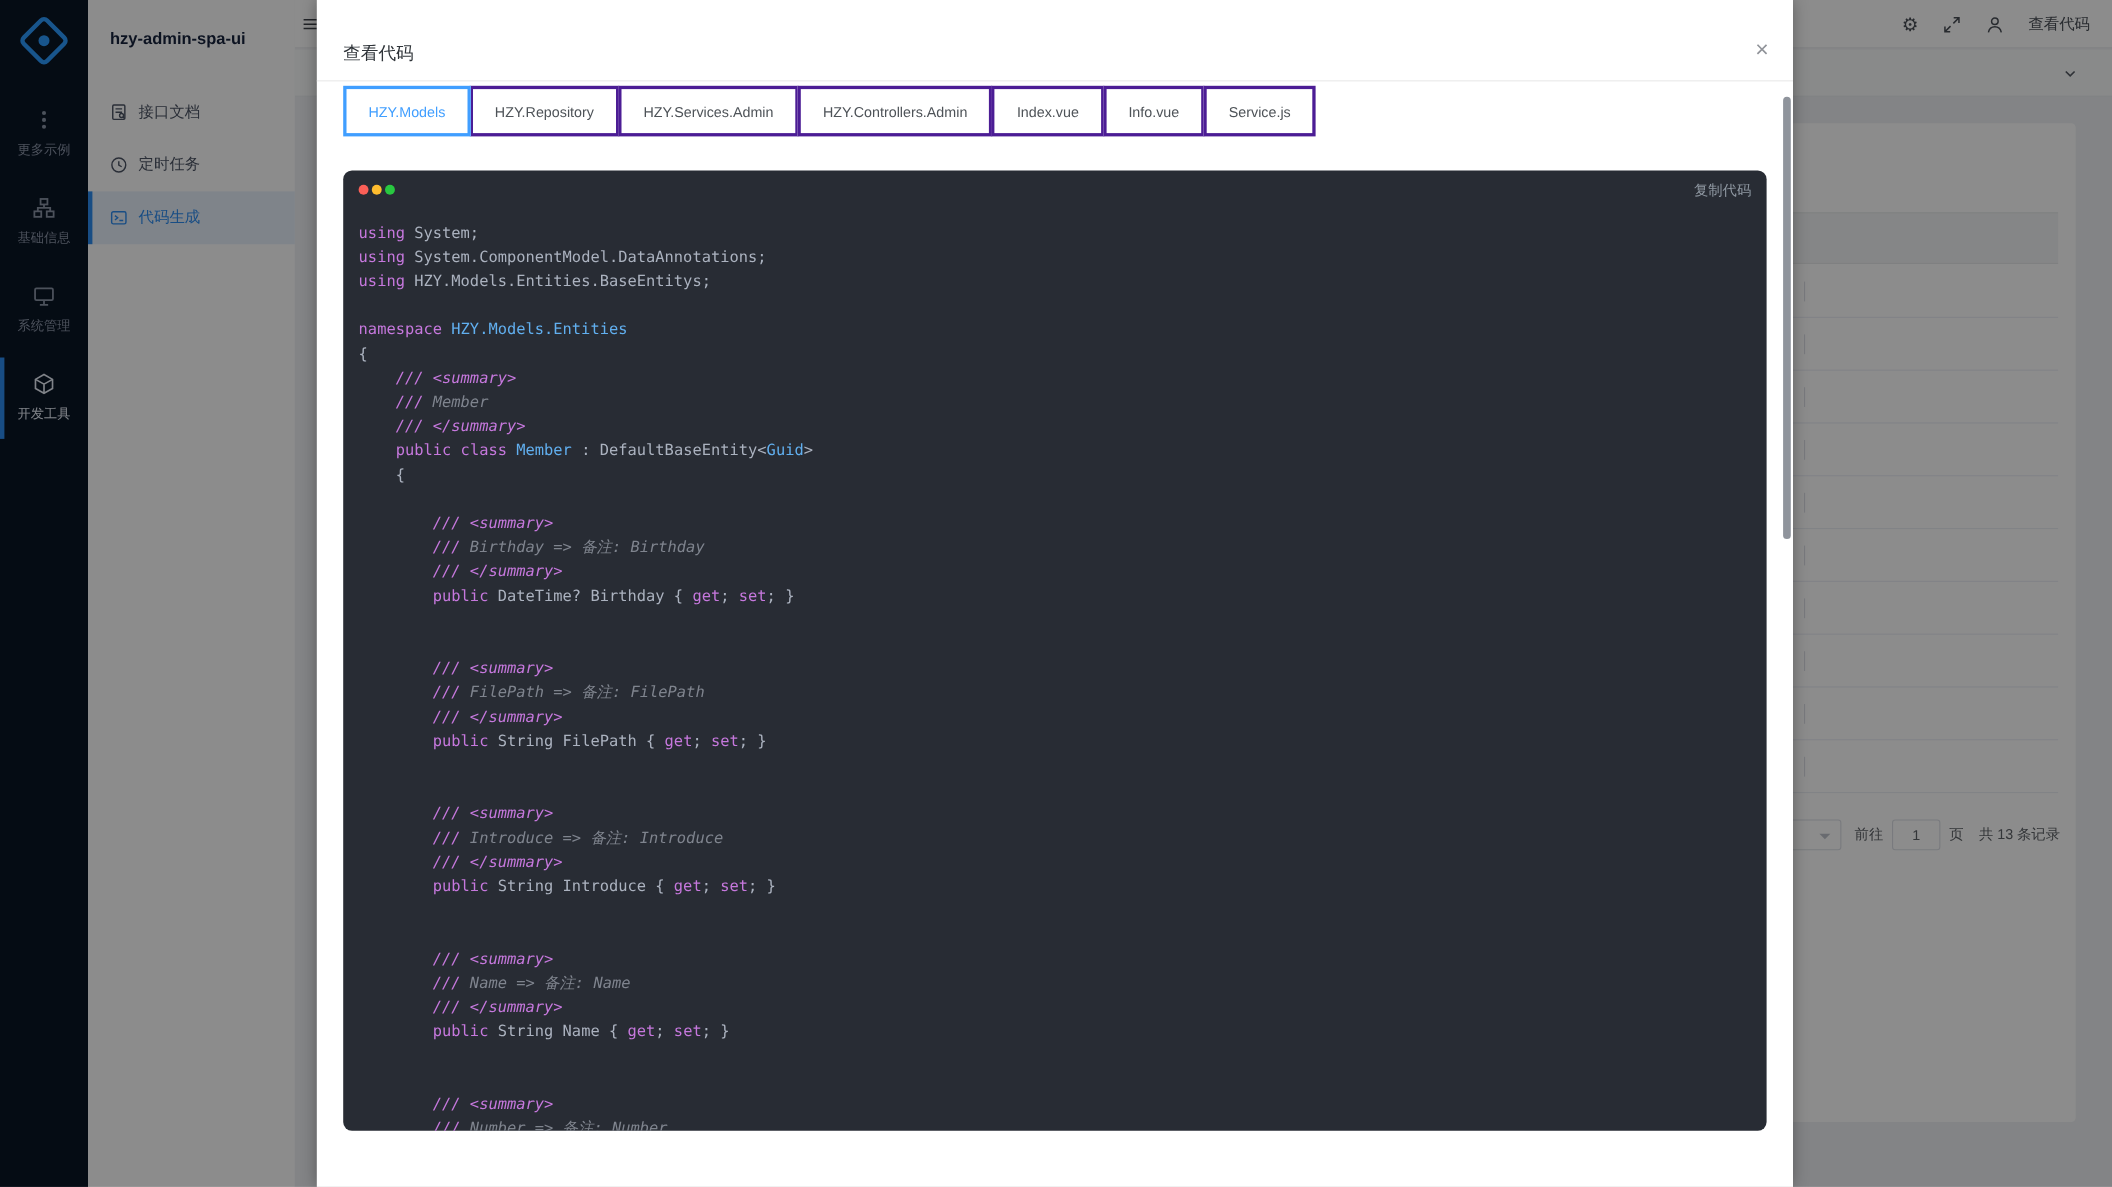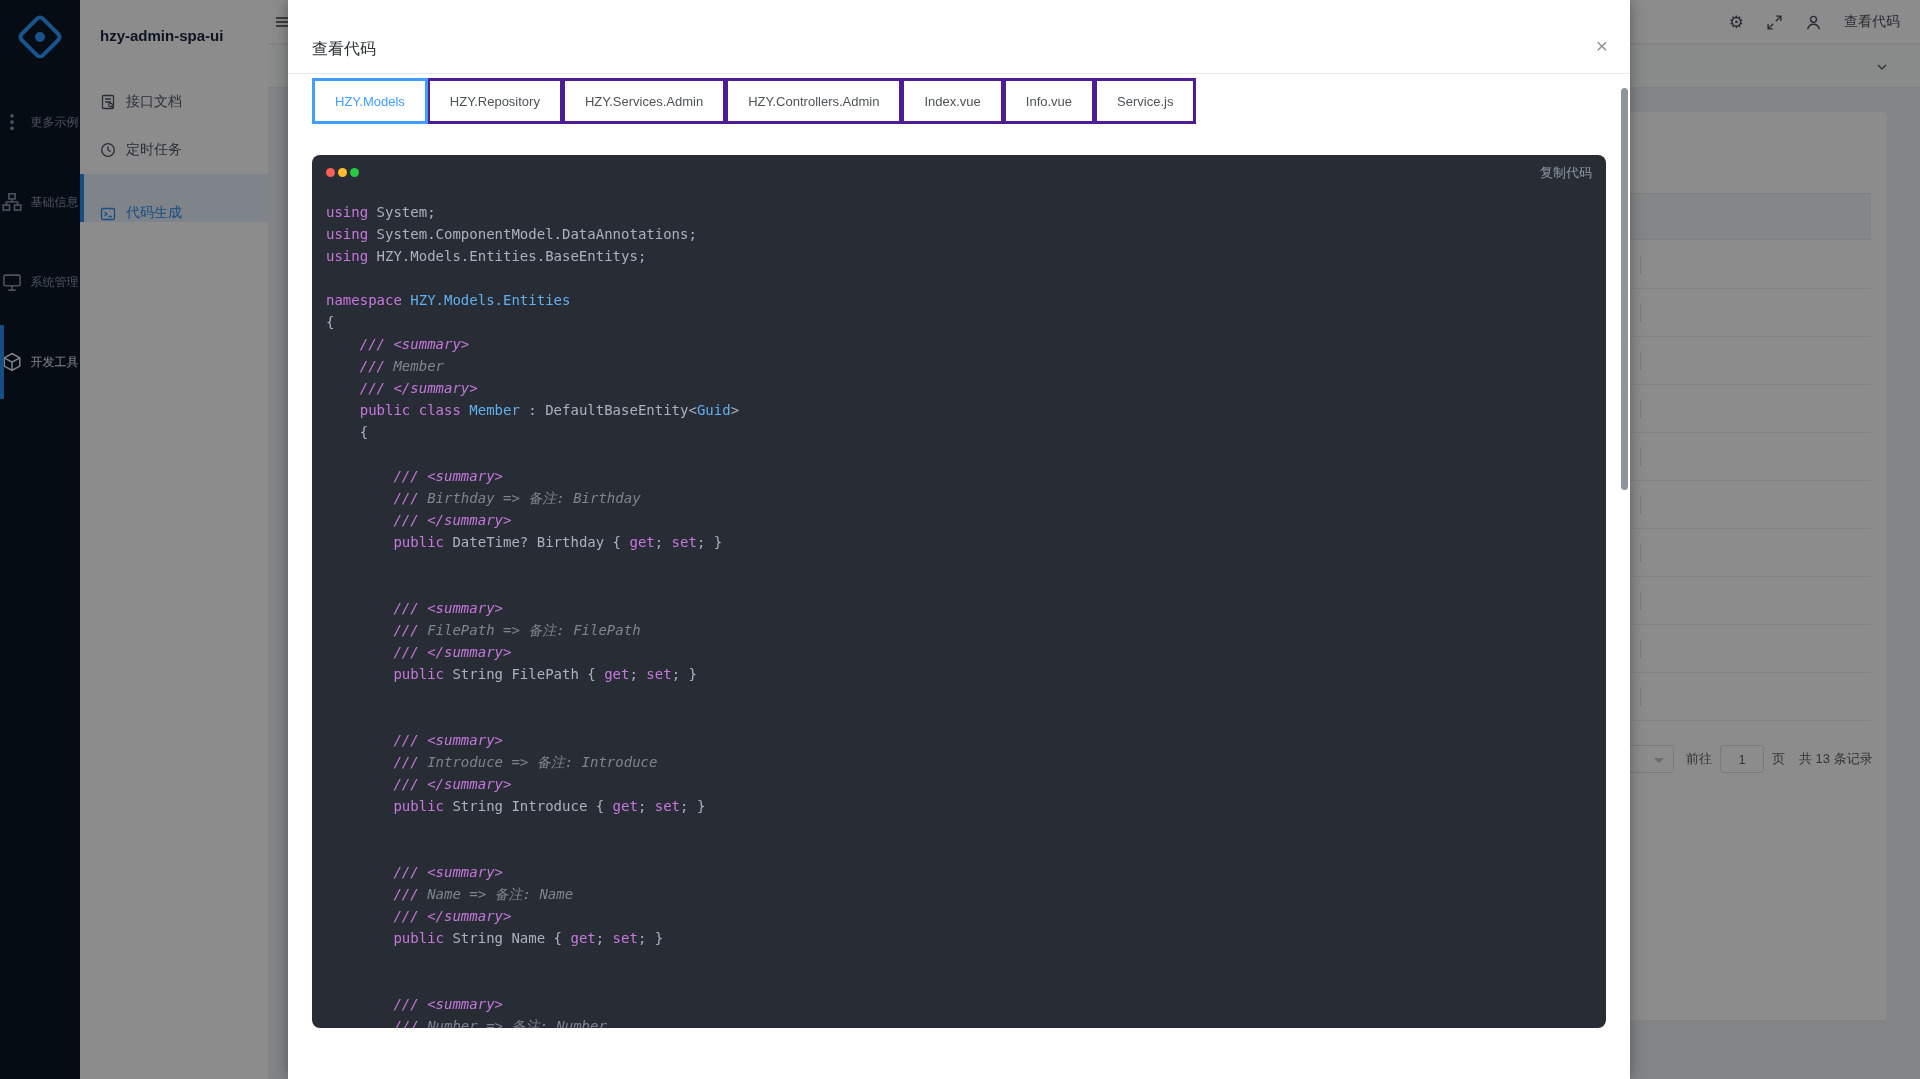--- a/index.html
+++ b/index.html
@@ -4,31 +4,31 @@
 <style>
   * { margin:0; padding:0; box-sizing:border-box; }
   html,body { width:1920px; height:1079px; overflow:hidden; }
   body { font-family:"Liberation Sans","DejaVu Sans",sans-serif; position:relative; background:#eef0f4; }
 
   
   .rail { position:absolute; left:0; top:0; width:80px; height:1079px; background:#0a1626; z-index:1; }
   .logo { position:absolute; left:23px; top:20px; width:34px; height:34px; border:4px solid #2d9cff; transform:rotate(45deg); border-radius:6px; }
   .logo i { position:absolute; left:50%; top:50%; width:10px; height:10px; margin:-5px 0 0 -5px; background:#2d9cff; border-radius:50%; }
   .rail-menu { position:absolute; top:82px; left:0; width:80px; }
-  .rail-item { position:relative; height:80px; display:flex; flex-direction:row; align-items:center; justify-content:center; gap:9px; color:#8b95a7; font-size:12px; cursor:pointer; }
+  .rail-item { position:relative; height:80px; display:flex; flex-direction:column; align-items:center; justify-content:center; gap:9px; color:#8b95a7; font-size:12px; cursor:pointer; }
   .rail-item .ricon { width:20px; height:20px; display:flex; }
   .rail-item.active { color:#e9eff8; }
   .rail-item.active::before { content:""; position:absolute; left:0; top:3px; bottom:3px; width:4px; background:#2d8cf0; }
 
   .sidebar { position:absolute; left:80px; top:0; width:188px; height:1079px; background:#ffffff; z-index:1; }
   .sidebar-title { padding:27px 0 0 20px; font-size:15px; font-weight:bold; color:#17233d; }
   .side-menu { margin-top:34px; }
   .side-item { height:48px; display:flex; align-items:center; gap:10px; padding-left:20px; font-size:14px; color:#4d5565; cursor:pointer; }
   .side-item .sicon { width:16px; height:16px; display:flex; }
-  .side-item.active { background:#e7f1fc; color:#2d8cf0; border-left:4px solid #2d8cf0; padding-left:16px;align-items:flex-end; }
+  .side-item.active { background:#e7f1fc; color:#2d8cf0; border-left:4px solid #2d8cf0; padding-left:16px; }
 
   .appbar { position:absolute; left:268px; top:0; right:0; height:44px; background:#ffffff; border-bottom:1px solid #e9ebee; z-index:0; }
   .collapse { position:absolute; left:6px; top:14px; width:16px; height:16px; color:#3c4148; }
   .appbar-right { position:absolute; right:20px; top:0; height:44px; display:flex; align-items:center; gap:22px; color:#4a4f57; font-size:14px; }
   .hicon { width:17px; height:17px; display:flex; cursor:pointer; }
   .gear-char { font-size:17px; line-height:17px; cursor:pointer; }
 
   .tagbar { position:absolute; left:268px; top:45px; right:0; height:43px; background:#fafbfc; border-bottom:1px solid #e9ebee; }
   .tag-chevron { position:absolute; right:30px; top:14px; width:16px; height:16px; color:#565c64; cursor:pointer; }
 

